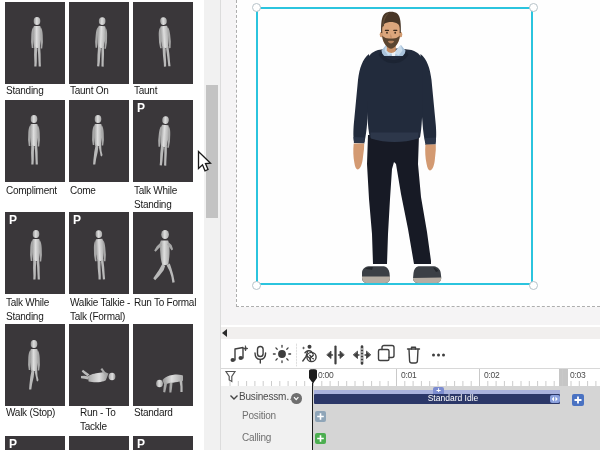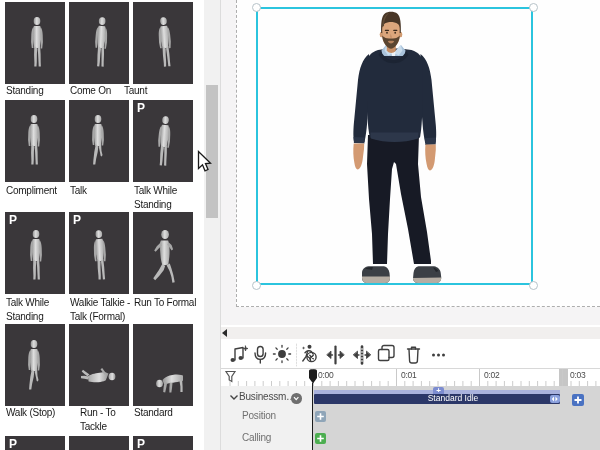--- a/index.html
+++ b/index.html
@@ -66,41 +66,41 @@
     <svg width="34" height="56" style="position:absolute;left:15px;top:13px">
       <use href="#m-stand" transform="translate(2,0) rotate(3 15 28)"></use>
     </svg>
   </div>
 <div class="tile" style="left:133px;top:2px">
     <svg width="34" height="56" style="position:absolute;left:15px;top:13px">
       <use href="#m-stand" transform="translate(2,0) rotate(-4 15 28)"></use>
     </svg>
   </div>
 <div class="lbl" style="left:6px;top:84px">Standing</div>
-<div class="lbl" style="left:70px;top:84px">Come On</div>
-<div class="lbl" style="left:124px;top:84px">Taunt</div>
+<div class="lbl" style="left:70px;top:84px">Taunt On</div>
+<div class="lbl" style="left:134px;top:84px">Taunt</div>
 
 <div class="tile" style="left:5px;top:100px">
     <svg width="34" height="56" style="position:absolute;left:14px;top:13px">
       <use href="#m-stand"></use>
     </svg>
   </div>
 <div class="tile" style="left:69px;top:100px">
     <svg width="34" height="56" style="position:absolute;left:14px;top:13px">
       <use href="#m-walk"></use>
     </svg>
   </div>
 <div class="tile" style="left:133px;top:100px">
     <span class="pb">P</span>
     <svg width="34" height="56" style="position:absolute;left:16px;top:14px">
       <use href="#m-stand" transform="rotate(4 15 28)"></use>
     </svg>
   </div>
 <div class="lbl" style="left:6px;top:184px">Compliment</div>
-<div class="lbl" style="left:70px;top:184px">Talk</div>
+<div class="lbl" style="left:70px;top:184px">Come</div>
 <div class="lbl" style="left:134px;top:184px">Talk While<br>Standing</div>
 
 <div class="tile" style="left:5px;top:212px">
     <span class="pb">P</span>
     <svg width="34" height="56" style="position:absolute;left:16px;top:16px">
       <use href="#m-stand"></use>
     </svg>
   </div>
 <div class="tile" style="left:69px;top:212px">
     <span class="pb">P</span>

